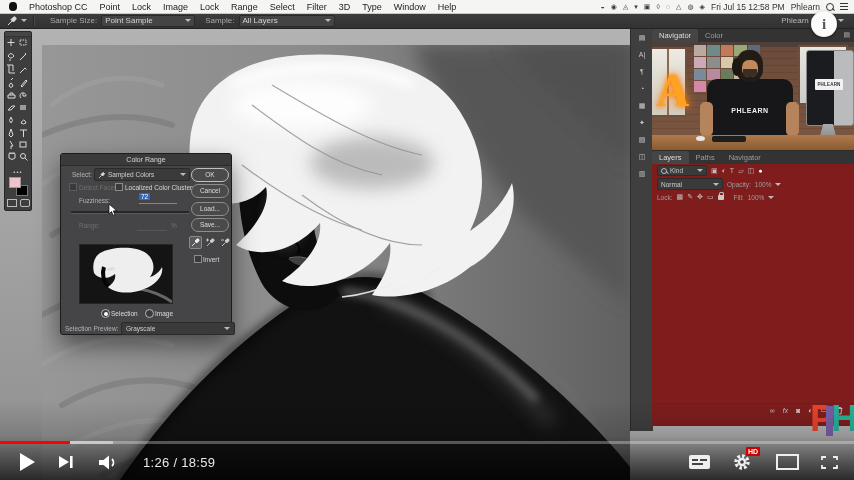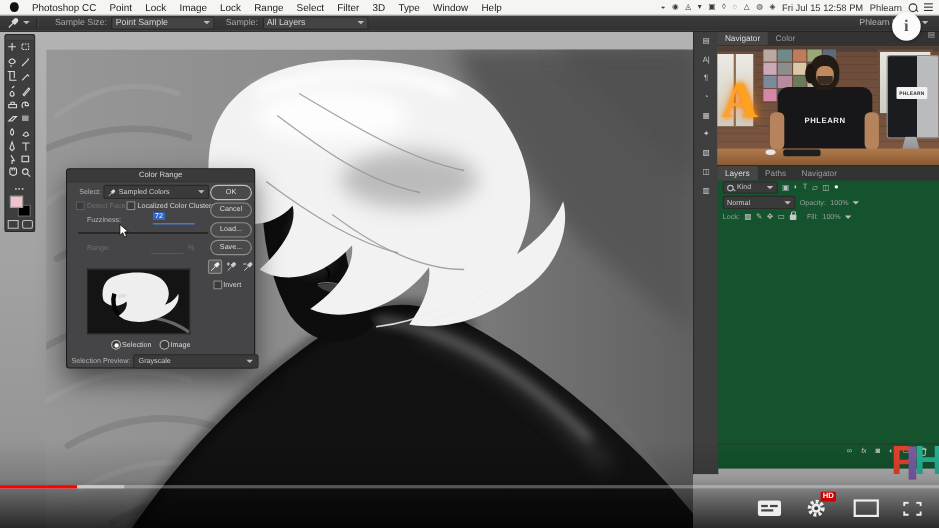--- a/index.html
+++ b/index.html
@@ -79,21 +79,21 @@
   .dlg-label.dim{color:#6f6f6f;}
 
   
   .dockstrip{left:630px;top:28px;width:22px;height:397px;background:#3f3f3f;border-left:1px solid #2b2b2b;
              z-index:5;display:flex;flex-direction:column;align-items:center;padding-top:6px;gap:9px;
              color:#c8c8c8;font-size:7px;}
   .dockstrip span{display:block;line-height:8px;}
 
   
   .rightcol{left:652px;top:28px;width:202px;height:397px;background:#3f3f3f;z-index:6;}
-  .tabsbar{height:14px;background:#333;display:flex;align-items:flex-start;font-size:7.5px;color:#9c9c9c;}
+  .tabsbar{height:14px;background:#333;display:flex;align-items:center;font-size:7.5px;color:#9c9c9c;}
   .tab{padding:2px 7px;}
   .tab.active{background:#454545;color:#ddd;border-radius:2px 2px 0 0;}
   .tabsbar .tbar-menu{margin-left:auto;margin-right:4px;color:#aaa;font-size:7px;}
 
   
   .webcam{position:absolute;left:0;top:14px;width:202px;height:108px;overflow:hidden;background:linear-gradient(#6a4a3a,#7d5742);}
   .brick{position:absolute;inset:0;background:repeating-linear-gradient(0deg,rgba(0,0,0,.10) 0 1px,transparent 1px 7px);}
   .beam{position:absolute;left:0;top:0;width:202px;height:5px;background:#4e4038;}
   .winL{position:absolute;left:0;top:5px;width:33px;height:66px;background:linear-gradient(#eceae2,#cfcec6);
         border:2px solid #6e4f3d;border-left:none;}
@@ -118,21 +118,21 @@
   .mouse{position:absolute;left:44px;bottom:9px;width:9px;height:5px;background:#e8e8e8;border-radius:50%;}
   .imac{position:absolute;left:150px;top:8px;width:52px;height:88px;}
   .imac-body{position:absolute;left:4px;top:0;width:46px;height:74px;background:linear-gradient(90deg,#1a1c20 0 58%,#b9bbbd 58%);
              border:1px solid #88898b;border-radius:3px;}
   .imac-label{position:absolute;left:8px;top:28px;width:28px;height:11px;background:#f2f2f2;border-radius:1px;
               font-size:4.5px;color:#333;text-align:center;line-height:11px;font-weight:bold;letter-spacing:.2px;}
   .imac-stand{position:absolute;left:18px;top:74px;width:16px;height:12px;background:linear-gradient(#a9abad,#8f9193);
               clip-path:polygon(20% 0,80% 0,100% 100%,0 100%);}
 
   
-  .layers{position:absolute;left:0;top:122px;width:202px;height:275px;background:#14532d;border-top:1px solid #2b2b2b;}
+  .layers{position:absolute;left:0;top:122px;width:202px;height:275px;background:#7f1d1d;border-top:1px solid #2b2b2b;}
   .lp-row{display:flex;align-items:center;font-size:6.5px;color:#9e9e9e;padding:0 5px;gap:4px;}
   .kindbox{height:9px;background:#3a3a3a;border:1px solid #2b2b2b;border-radius:2px;display:flex;align-items:center;
            gap:3px;padding:0 3px;color:#c5c5c5;width:42px;}
   .minimag{width:4px;height:4px;border:1px solid #bbb;border-radius:50%;position:relative;}
   .minimag:after{content:"";position:absolute;left:3.5px;top:3.5px;width:2.5px;height:1px;background:#bbb;transform:rotate(45deg);}
   .lp-iconbtn{color:#bdbdbd;font-size:7px;}
   .selbox{height:10px;background:#3a3a3a;border:1px solid #2b2b2b;border-radius:2px;display:flex;align-items:center;
           gap:4px;padding:0 3px;color:#cfcfcf;}
   .eye{width:8px;height:6px;border:1px solid #ccc;border-radius:50%;position:relative;}
   .eye:after{content:"";position:absolute;left:2.5px;top:1.5px;width:2px;height:2px;background:#ccc;border-radius:50%;}
@@ -550,20 +550,32 @@
   <div class="abs infocircle">i</div>
 
   <div class="abs player-grad"></div>
 
   <div class="abs progress">
     <span class="buffer" style="width: 113px;"></span>
     <span class="played" id="played-bar" style="width: 70px; background: rgb(255, 0, 0);"></span>
   </div>
 
   <div class="abs controls">
+    <div class="ctrl-left">
+      <span class="play-tri"></span>
+      <svg width="15" height="14">
+        <path d="M0 1 L10 7 L0 13 Z" fill="#fff"></path>
+          <rect x="11" y="1" width="2.6" height="12" fill="#fff"></rect>
+      </svg>
+      <svg width="21" height="15">
+        <path d="M1 5 h4.5 l5.5 -4.5 v14 l-5.5 -4.5 h-4.5 z" fill="#fff"></path>
+        <path d="M14 4 a5 5 0 0 1 0 7" stroke="#fff" stroke-width="1.8" fill="none"></path>
+      </svg>
+      <span class="time">1:26 / 18:59</span>
+    </div>
     <div class="ctrl-right">
       <span class="ccicon">
           <i class="l1"></i>
           <i class="l3"></i>
           <i class="l2"></i>
         </span>
       <span class="gearwrap">
         <svg width="20" height="18">
           <circle cx="10" cy="9" r="6" fill="none" stroke="#eee" stroke-width="3.4" stroke-dasharray="2.6 2"></circle>
           <circle cx="10" cy="9" r="4.2" fill="#eee"></circle>

